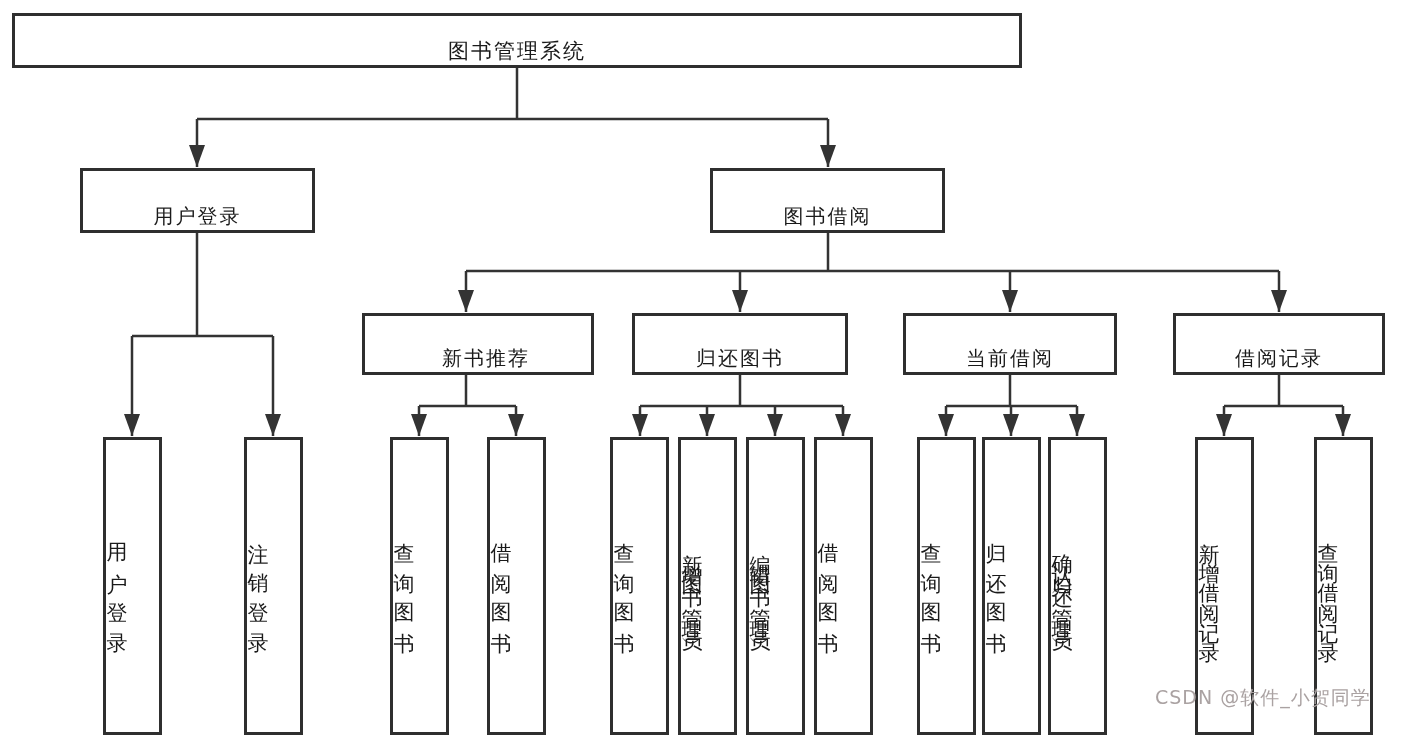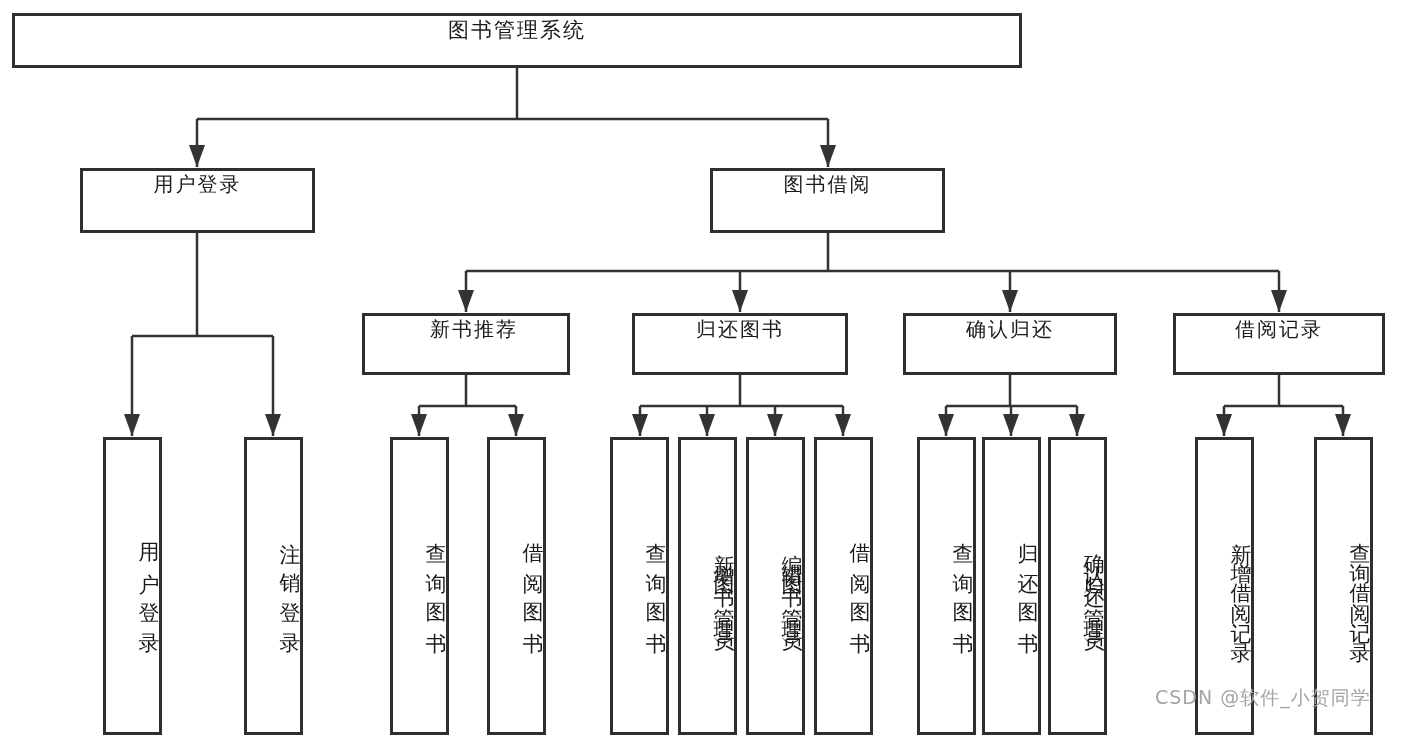--- a/index.html
+++ b/index.html
@@ -18,21 +18,21 @@
     font-family:"DejaVu Sans", sans-serif;
     color:var(--text);
   }
   .connectors{position:absolute;left:0;top:0;width:1405px;height:747px;}
   .connectors path{stroke:var(--line);stroke-width:2.5;fill:none;}
   .connectors marker path{fill:var(--line);stroke:none;}
   .box{
     position:absolute;
     border:3px solid var(--box-border);
     background:var(--bg);
-    display:flex;align-items:flex-start;justify-content:center;
+    display:flex;align-items:flex-end;justify-content:center;
     box-sizing:border-box;
   }
   .hlabel{font-size:20px;letter-spacing:2px;white-space:nowrap;}
   .root{left:12px;top:13px;width:1010px;height:55px;}
   .root .hlabel{font-size:21px;}
   .lv2{top:168px;width:235px;height:65px;}
   .lv3{top:313px;height:62px;}
   .leaf{
     top:437px;width:59px;height:298px;
     writing-mode:vertical-rl;
@@ -102,28 +102,28 @@
     <span class="hlabel">图书管理系统</span>
   </div>
 
   <div class="box lv2" style="left:80px;">
     <span class="hlabel">用户登录</span>
   </div>
   <div class="box lv2" style="left:710px;">
     <span class="hlabel">图书借阅</span>
   </div>
 
-  <div class="box lv3" style="left:362px;width:208px;padding-left:16px;">
+  <div class="box lv3" style="left:362px;width:232px;padding-left:16px;">
     <span class="hlabel">新书推荐</span>
   </div>
   <div class="box lv3" style="left:632px;width:216px;">
     <span class="hlabel">归还图书</span>
   </div>
   <div class="box lv3" style="left:903px;width:214px;">
-    <span class="hlabel">确认归还</span>
+    <span class="hlabel">当前借阅</span>
   </div>
   <div class="box lv3" style="left:1173px;width:212px;">
     <span class="hlabel">借阅记录</span>
   </div>
 
   <div class="box leaf" style="left:103px;">
     <span class="vlabel sp-lg">用户登录</span>
   </div>
   <div class="box leaf" style="left:244px;">
     <span class="vlabel sp-lg">注销登录</span>

